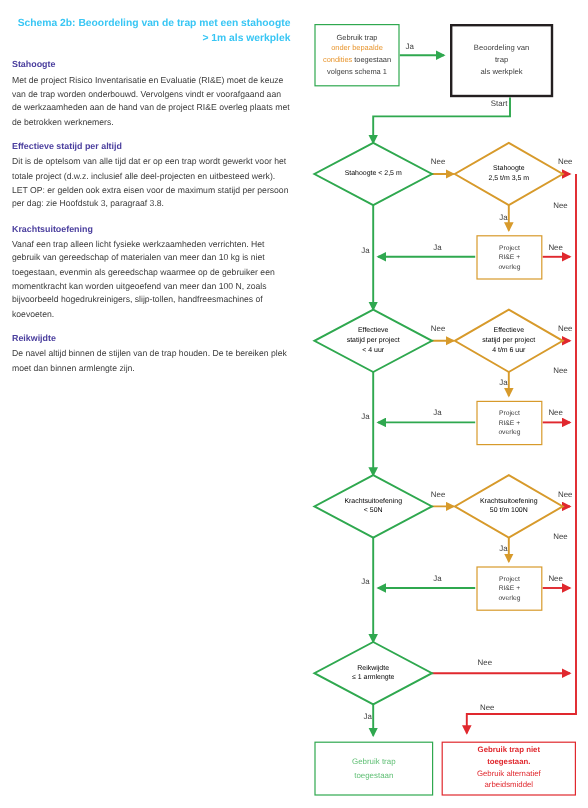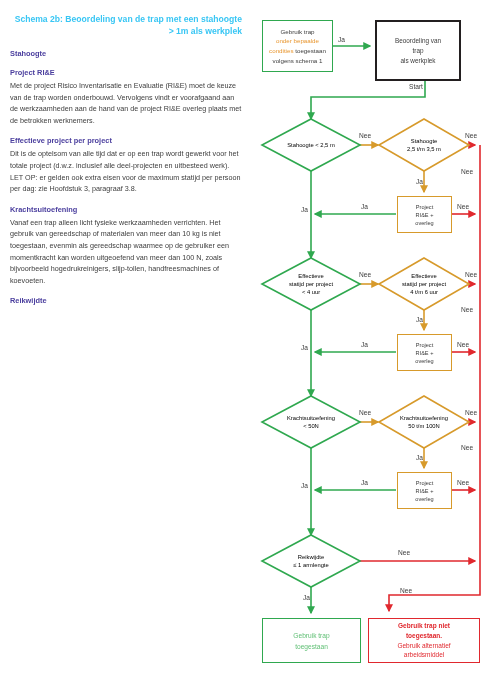--- a/index.html
+++ b/index.html
@@ -39,30 +39,30 @@
   .elab{position:absolute;font-size:6.6px;color:#3c3c3c;white-space:nowrap;}
 </style>
 </head>
 <body>
 
 <div id="left-col">
   <div class="doc-title">Schema 2b: Beoordeling van de trap met een stahoogte &gt; 1m als werkplek</div>
 
   <div class="sec-head first">Stahoogte</div>
 
-  <div class="sec-head">Project RI&amp;E</div>
   <p class="sec-body">Met de project Risico Inventarisatie en Evaluatie (RI&amp;E) moet de keuze van de trap worden onderbouwd. Vervolgens vindt er voorafgaand aan de werkzaamheden aan de hand van de project RI&amp;E overleg plaats met de betrokken werknemers.</p>
 
-  <div class="sec-head">Effectieve project per project</div>
+  <div class="sec-head">Effectieve statijd per altijd</div>
   <p class="sec-body">Dit is de optelsom van alle tijd dat er op een trap wordt gewerkt voor het totale project (d.w.z. inclusief alle deel-projecten en uitbesteed werk). LET OP: er gelden ook extra eisen voor de maximum statijd per persoon per dag: zie Hoofdstuk 3, paragraaf 3.8.</p>
 
   <div class="sec-head">Krachtsuitoefening</div>
   <p class="sec-body">Vanaf een trap alleen licht fysieke werkzaamheden verrichten. Het gebruik van gereedschap of materialen van meer dan 10 kg is niet toegestaan, evenmin als gereedschap waarmee op de gebruiker een momentkracht kan worden uitgeoefend van meer dan 100 N, zoals bijvoorbeeld hogedrukreinigers, slijp-tollen, handfreesmachines of koevoeten.</p>
 
   <div class="sec-head">Reikwijdte</div>
+  <p class="sec-body">De navel altijd binnen de stijlen van de trap houden. De te bereiken plek moet dan binnen armlengte zijn.</p>
 </div>
 
 <div id="chart">
 
   <svg width="242" height="673" viewBox="0 0 242 673">
     <defs>
       <marker id="agr" markerWidth="5" markerHeight="5" refX="4.2" refY="2.5" orient="auto">
         <path d="M0,0 L5,2.5 L0,5 z" fill="#2fa84f"></path>
       </marker>
       <marker id="aor" markerWidth="5" markerHeight="5" refX="4.2" refY="2.5" orient="auto">

